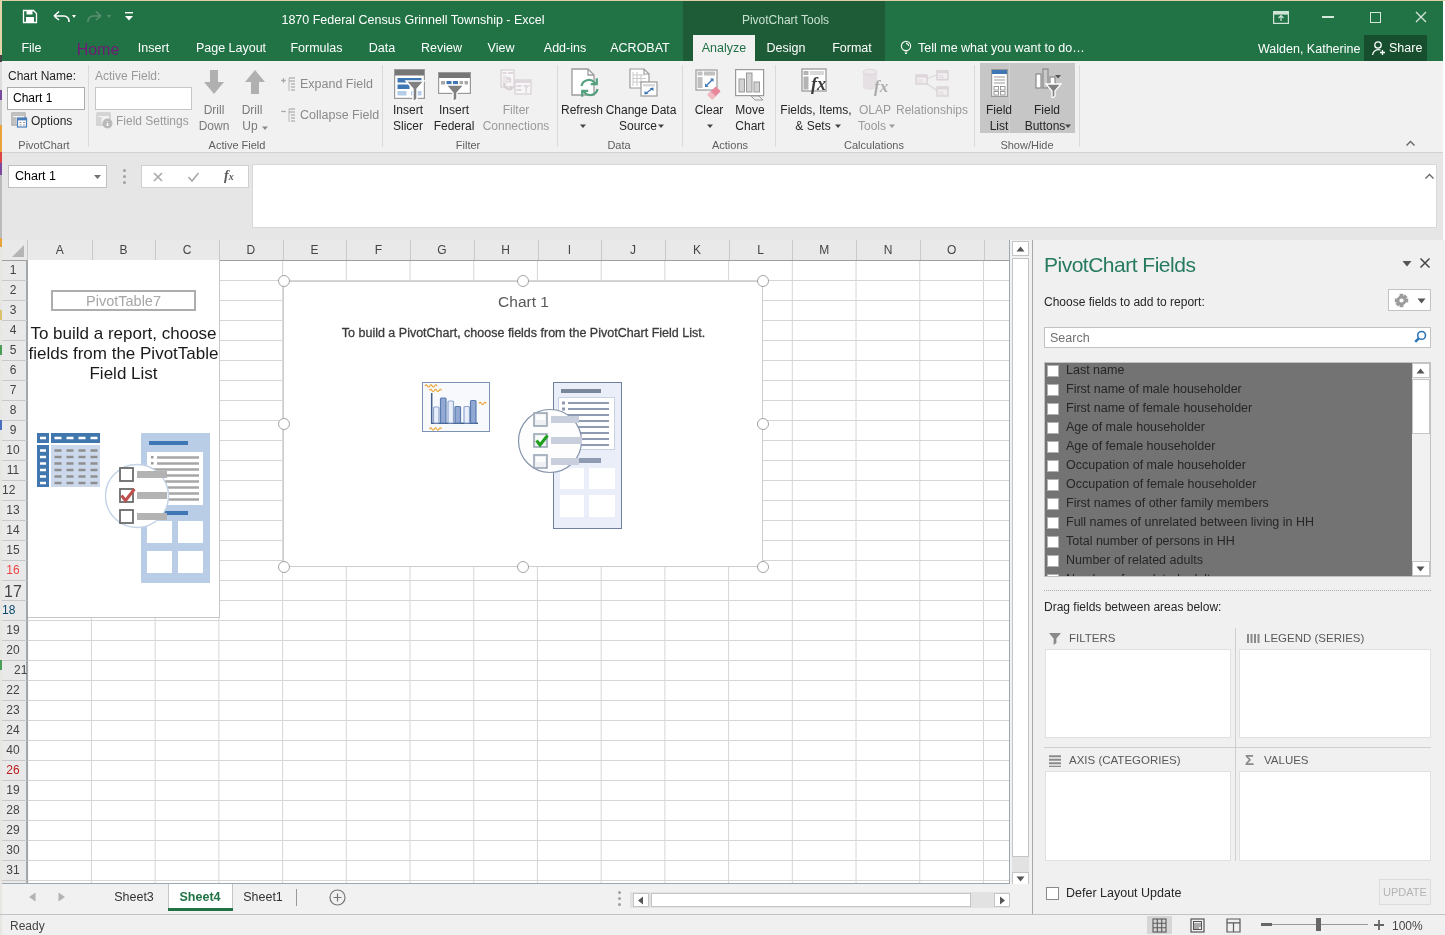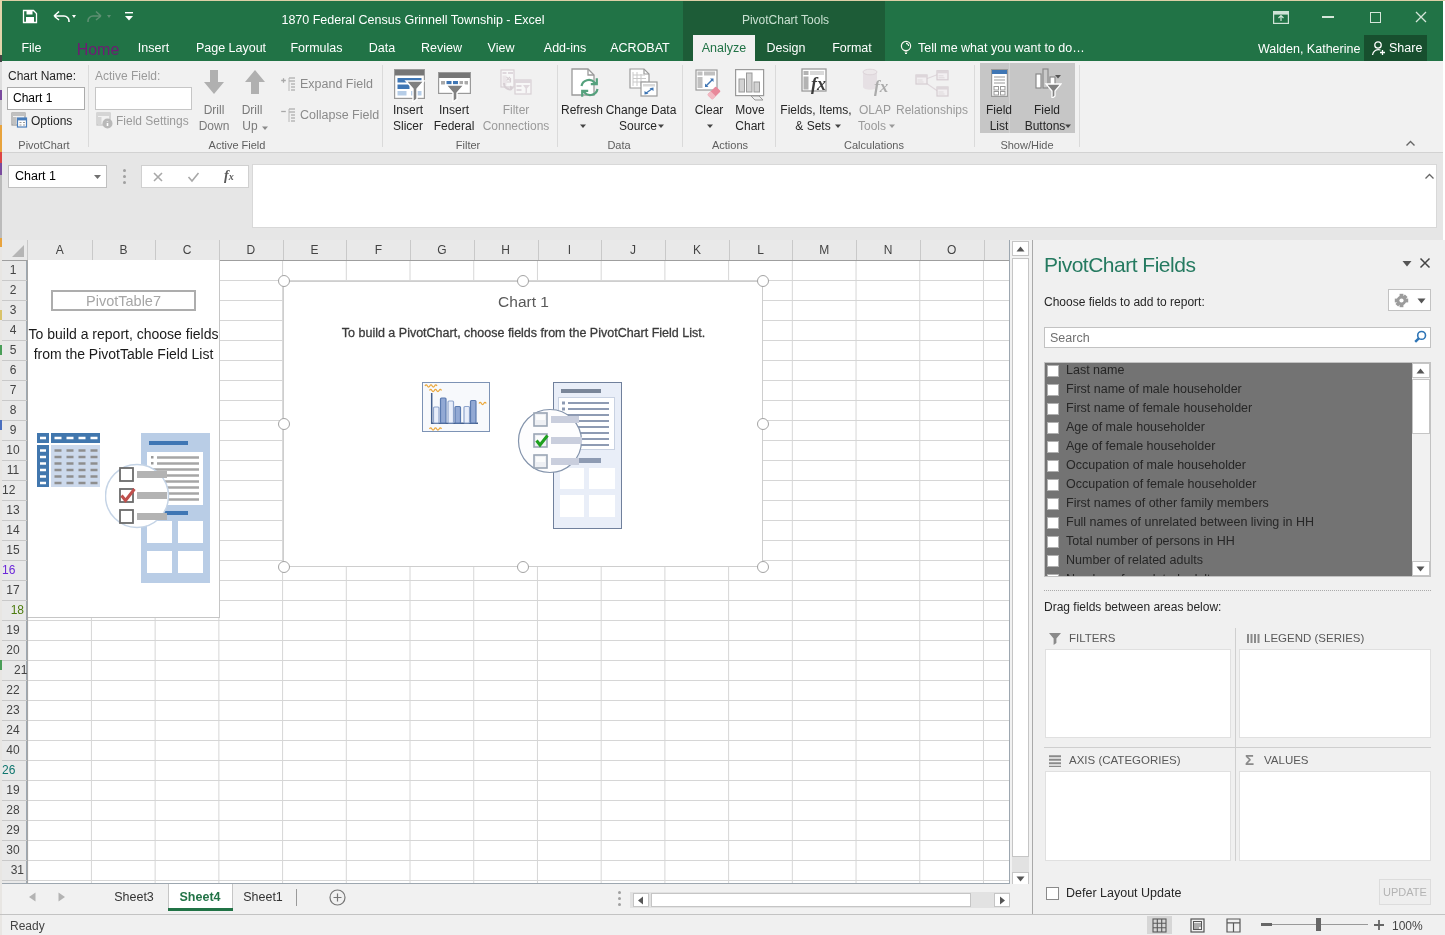--- a/index.html
+++ b/index.html
@@ -387,63 +387,63 @@
 <div class="a" style="left:2px;top:463px;width:22px;text-align:center;font-size:12px;color:#444">11</div>
 <div class="a" style="left:2px;top:480px;width:25px;height:1px;background:#c9c9c9"></div>
 <div class="a" style="left:2px;top:483px;width:22px;font-size:12px;color:#444">12</div>
 <div class="a" style="left:2px;top:500px;width:25px;height:1px;background:#c9c9c9"></div>
 <div class="a" style="left:2px;top:503px;width:22px;text-align:center;font-size:12px;color:#444">13</div>
 <div class="a" style="left:2px;top:520px;width:25px;height:1px;background:#c9c9c9"></div>
 <div class="a" style="left:2px;top:523px;width:22px;text-align:center;font-size:12px;color:#444">14</div>
 <div class="a" style="left:2px;top:540px;width:25px;height:1px;background:#c9c9c9"></div>
 <div class="a" style="left:2px;top:543px;width:22px;text-align:center;font-size:12px;color:#444">15</div>
 <div class="a" style="left:2px;top:560px;width:25px;height:1px;background:#c9c9c9"></div>
-<div class="a" style="left:2px;top:563px;width:22px;text-align:left;font-size:12px;color:#6d28d9">16</div>
+<div class="a" style="left:2px;top:563px;width:22px;text-align:center;font-size:12px;color:#ef4444">16</div>
 <div class="a" style="left:2px;top:580px;width:25px;height:1px;background:#c9c9c9"></div>
-<div class="a" style="left:2px;top:583px;width:22px;text-align:center;font-size:12px;color:#444">17</div>
+<div class="a" style="left:2px;top:583px;width:22px;text-align:center;font-size:16px;color:#444">17</div>
 <div class="a" style="left:2px;top:600px;width:25px;height:1px;background:#c9c9c9"></div>
-<div class="a" style="left:2px;top:603px;width:22px;text-align:right;font-size:12px;color:#4d7c0f">18</div>
+<div class="a" style="left:2px;top:603px;width:22px;text-align:left;font-size:12px;color:#0c4a6e">18</div>
 <div class="a" style="left:2px;top:620px;width:25px;height:1px;background:#c9c9c9"></div>
 <div class="a" style="left:2px;top:623px;width:22px;text-align:center;font-size:12px;color:#444">19</div>
 <div class="a" style="left:2px;top:640px;width:25px;height:1px;background:#c9c9c9"></div>
 <div class="a" style="left:2px;top:643px;width:22px;text-align:center;font-size:12px;color:#444">20</div>
 <div class="a" style="left:2px;top:660px;width:25px;height:1px;background:#c9c9c9"></div>
 <div class="a" style="left:14px;top:663px;width:22px;text-align:left;font-size:12px;color:#444">21</div>
 <div class="a" style="left:2px;top:680px;width:25px;height:1px;background:#c9c9c9"></div>
 <div class="a" style="left:2px;top:683px;width:22px;text-align:center;font-size:12px;color:#444">22</div>
 <div class="a" style="left:2px;top:700px;width:25px;height:1px;background:#c9c9c9"></div>
 <div class="a" style="left:2px;top:703px;width:22px;text-align:center;font-size:12px;color:#444">23</div>
 <div class="a" style="left:2px;top:720px;width:25px;height:1px;background:#c9c9c9"></div>
 <div class="a" style="left:2px;top:723px;width:22px;text-align:center;font-size:12px;color:#444">24</div>
 <div class="a" style="left:2px;top:740px;width:25px;height:1px;background:#c9c9c9"></div>
 <div class="a" style="left:2px;top:743px;width:22px;text-align:center;font-size:12px;color:#444">40</div>
 <div class="a" style="left:2px;top:760px;width:25px;height:1px;background:#c9c9c9"></div>
-<div class="a" style="left:2px;top:763px;width:22px;font-size:12px;color:#0f766e">26</div>
+<div class="a" style="left:2px;top:763px;width:22px;text-align:center;font-size:12px;color:#b91c1c">26</div>
 <div class="a" style="left:2px;top:780px;width:25px;height:1px;background:#c9c9c9"></div>
 <div class="a" style="left:2px;top:783px;width:22px;text-align:center;font-size:12px;color:#444">19</div>
 <div class="a" style="left:2px;top:800px;width:25px;height:1px;background:#c9c9c9"></div>
 <div class="a" style="left:2px;top:803px;width:22px;text-align:center;font-size:12px;color:#444">28</div>
 <div class="a" style="left:2px;top:820px;width:25px;height:1px;background:#c9c9c9"></div>
 <div class="a" style="left:2px;top:823px;width:22px;text-align:center;font-size:12px;color:#444">29</div>
 <div class="a" style="left:2px;top:840px;width:25px;height:1px;background:#c9c9c9"></div>
 <div class="a" style="left:2px;top:843px;width:22px;text-align:center;font-size:12px;color:#444">30</div>
 <div class="a" style="left:2px;top:860px;width:25px;height:1px;background:#c9c9c9"></div>
-<div class="a" style="left:2px;top:863px;width:22px;text-align:right;font-size:12px;color:#444">31</div>
+<div class="a" style="left:2px;top:863px;width:22px;text-align:center;font-size:12px;color:#444">31</div>
 <div class="a" style="left:2px;top:880px;width:25px;height:1px;background:#c9c9c9"></div>
 <div class="a" style="left:27.8px;top:260px;width:981px;height:624px;background:#fff;
 background-image:linear-gradient(to right,#d6d6d6 1px,transparent 1px),linear-gradient(to bottom,#d6d6d6 1px,transparent 1px);
 background-size:63.72px 20.0px;background-position:-0.8px 0;"></div>
 <div class="a" style="left:2px;top:883px;width:1008px;height:1px;background:#9da7b0"></div>
 <div class="a" style="left:2px;top:259.5px;width:1008px;height:1px;background:#9f9f9f"></div>
 <div class="a" style="left:27px;top:260px;width:1px;height:624px;background:#a5a5a5"></div>
 <div class="a" style="left:1009px;top:240px;width:1px;height:644px;background:#9da7b0"></div>
 <div class="a" style="left:27.8px;top:260px;width:191px;height:357px;background:#fff;border-right:1px solid #c6c6c6;border-bottom:1px solid #c6c6c6"></div>
 <div class="a" style="left:51px;top:290px;width:145px;height:21px;border:2px solid #adadad;box-sizing:border-box"></div>
 <div class="a" style="left:51px;top:293px;width:145px;text-align:center;font-size:14.5px;color:#a6a6a6">PivotTable7</div>
-<div class="a" style="left:28px;top:324px;width:191px;text-align:center;font-size:14px;color:#1a1a1a;line-height:20px">To build a report, choose fields from the PivotTable Field List</div>
+<div class="a" style="left:28px;top:324px;width:191px;text-align:center;font-size:17px;color:#1a1a1a;line-height:20px">To build a report, choose fields from the PivotTable Field List</div>
 <svg class="a" style="left:37px;top:433px" width="63" height="54" viewBox="0 0 63 54">
 <rect x="0" y="0" width="12" height="10" fill="#4177ae"></rect>
 <rect x="14" y="0" width="49" height="10" fill="#4177ae"></rect>
 <rect x="0" y="12" width="12" height="42" fill="#4177ae"></rect>
 <rect x="14" y="12" width="49" height="42" fill="#ccd9ec"></rect>
 <g stroke="#fff" stroke-width="2.6">
       <path d="M3 5 h6"></path>
     </g>
 <g stroke="#fff" stroke-width="2.6">
       <path d="M17.5 5 h7 M29.5 5 h7 M41.5 5 h7 M53.5 5 h7"></path>

